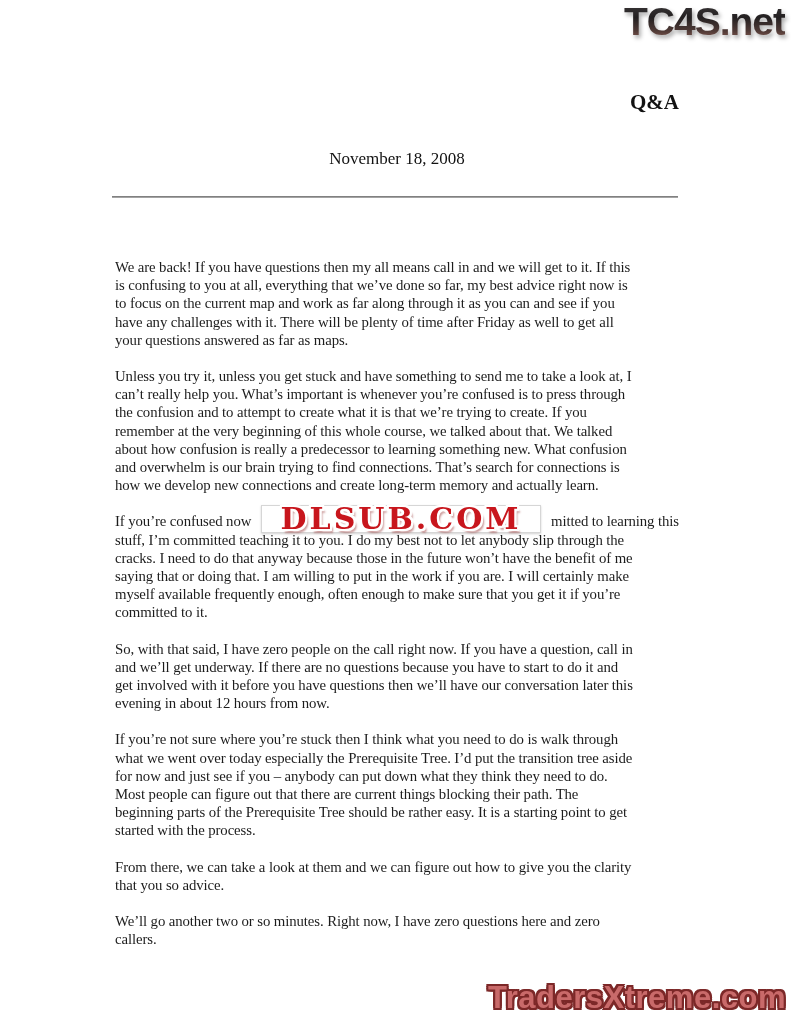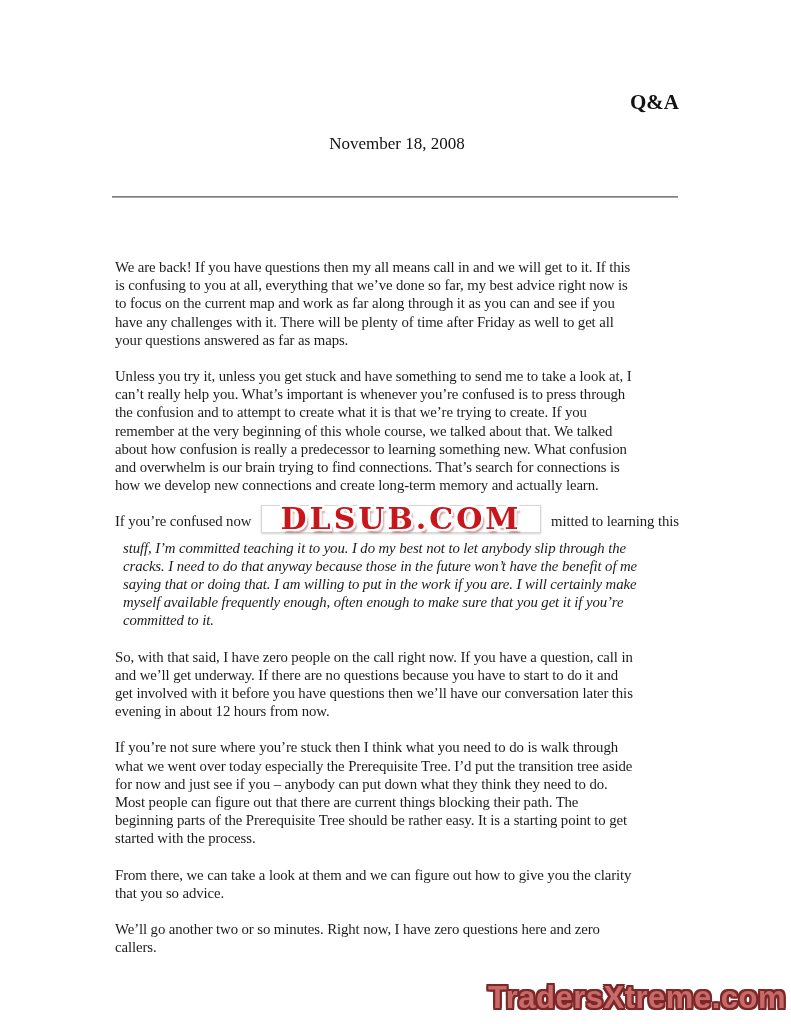--- a/index.html
+++ b/index.html
@@ -21,37 +21,37 @@
       color:transparent; text-shadow:none;
       filter:drop-shadow(2px 3px 2px #aaaaaa);
     }
   }
 
   .title {
     position:absolute; top:90px; left:115px; width:564px;
     text-align:right; font-size:21px; font-weight:bold; color:#121212;
   }
   .date {
-    position:absolute; top:134px; left:115px; width:564px;
+    position:absolute; top:149px; left:115px; width:564px;
     text-align:center; font-size:17px; color:#121212;
   }
   .rule {
     position:absolute; top:196px; left:112px; width:566px; height:2px;
     background:linear-gradient(180deg,#6f6f6f,#b5b5b5);
   }
 
   .content {
     position:absolute; top:251px; left:115px; width:575px;
     font-size:14.8px; line-height:18.2px; color:#1c1c1c;
     letter-spacing:-0.1px;
   }
   .para { margin:7px 0 18px 0; white-space:pre; }
   .para3 { position:relative; margin:0 0 18px 0; }
   .p3line1 { display:flex; justify-content:space-between; width:564px; height:18.2px; }
-  .para-rest { margin:8px; white-space:pre;font-style:italic; }
+  .para-rest { margin:0; white-space:pre; }
 
   
   .watermark {
     position:absolute; left:146px; top:-7px; width:280px; height:28px;
     background:#ffffff; border:1px solid #d6d6d6;
     box-shadow:0 1px 2px rgba(0,0,0,0.18);
     display:flex; align-items:center; justify-content:center;
     font-family:"DejaVu Serif", serif; font-weight:bold;
     font-size:30px; letter-spacing:3px; line-height:1;
     color:#c8161d;
@@ -75,20 +75,21 @@
       -2px  0   0 #7c2828, 2px  0   0 #7c2828,
        0   -2px 0 #7c2828, 0    2px 0 #7c2828,
        0 0 6px #ffffff;
   }
 </style>
 </head>
 <body>
 
 <div class="page">
 
+  <div class="brand-top">TC4S.net</div>
 
   <div class="title">Q&amp;A</div>
 
   <div class="date">November 18, 2008</div>
 
   <div class="rule"></div>
 
   <div class="content">
 
     <p class="para">We are back! If you have questions then my all means call in and we will get to it. If this

